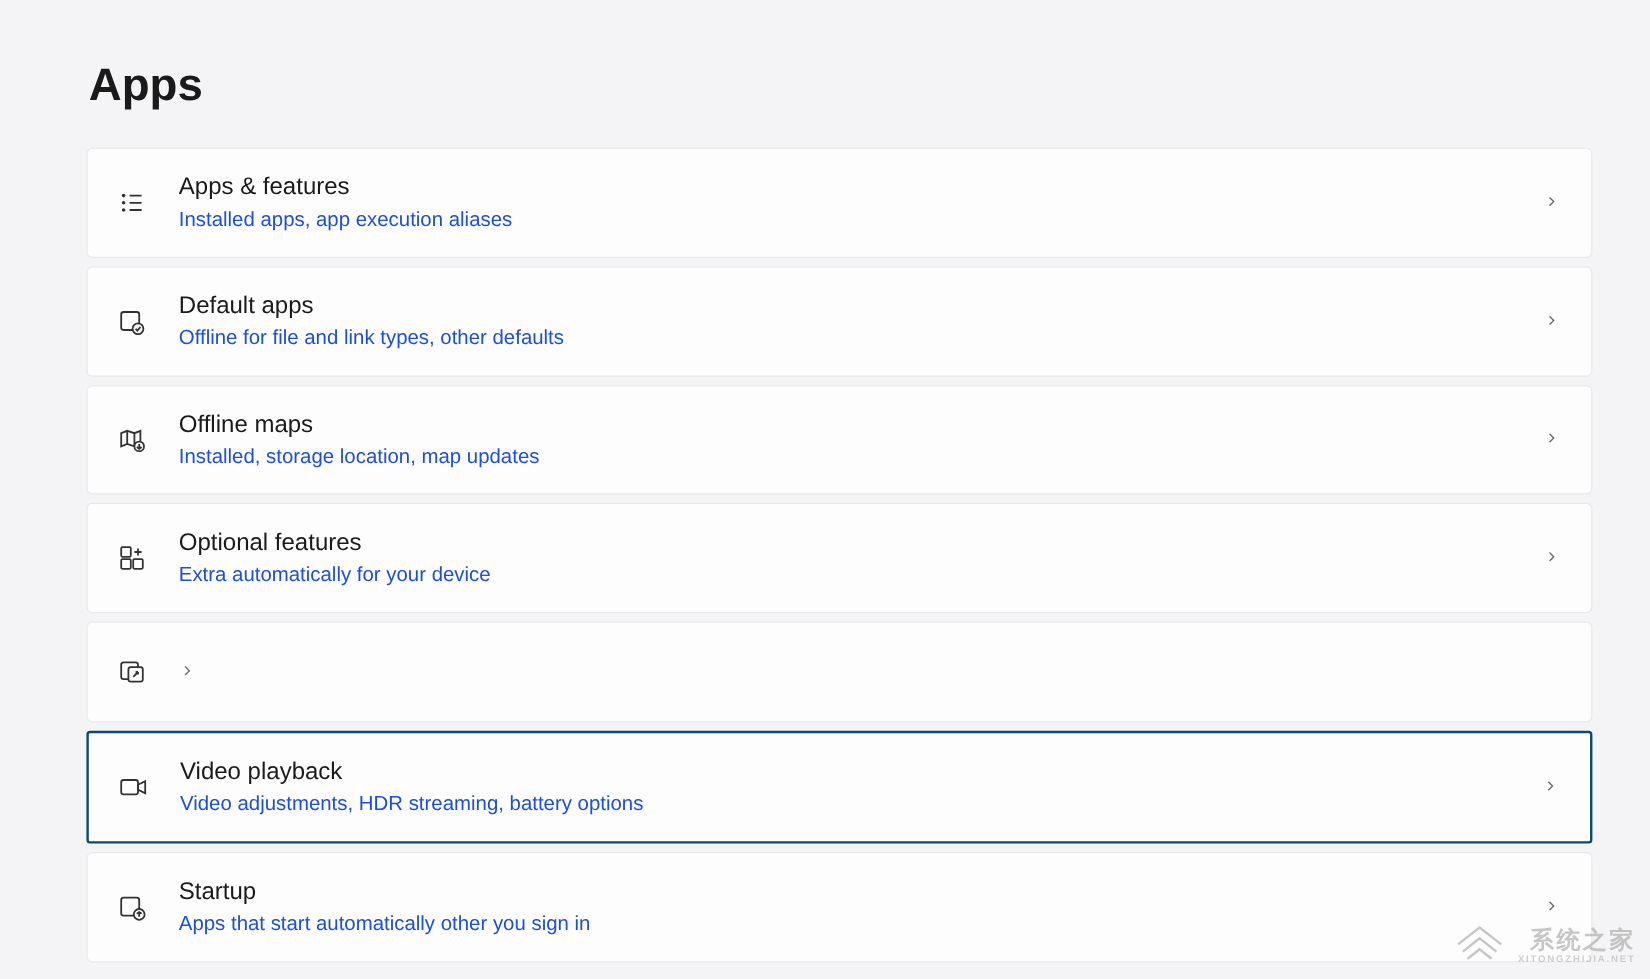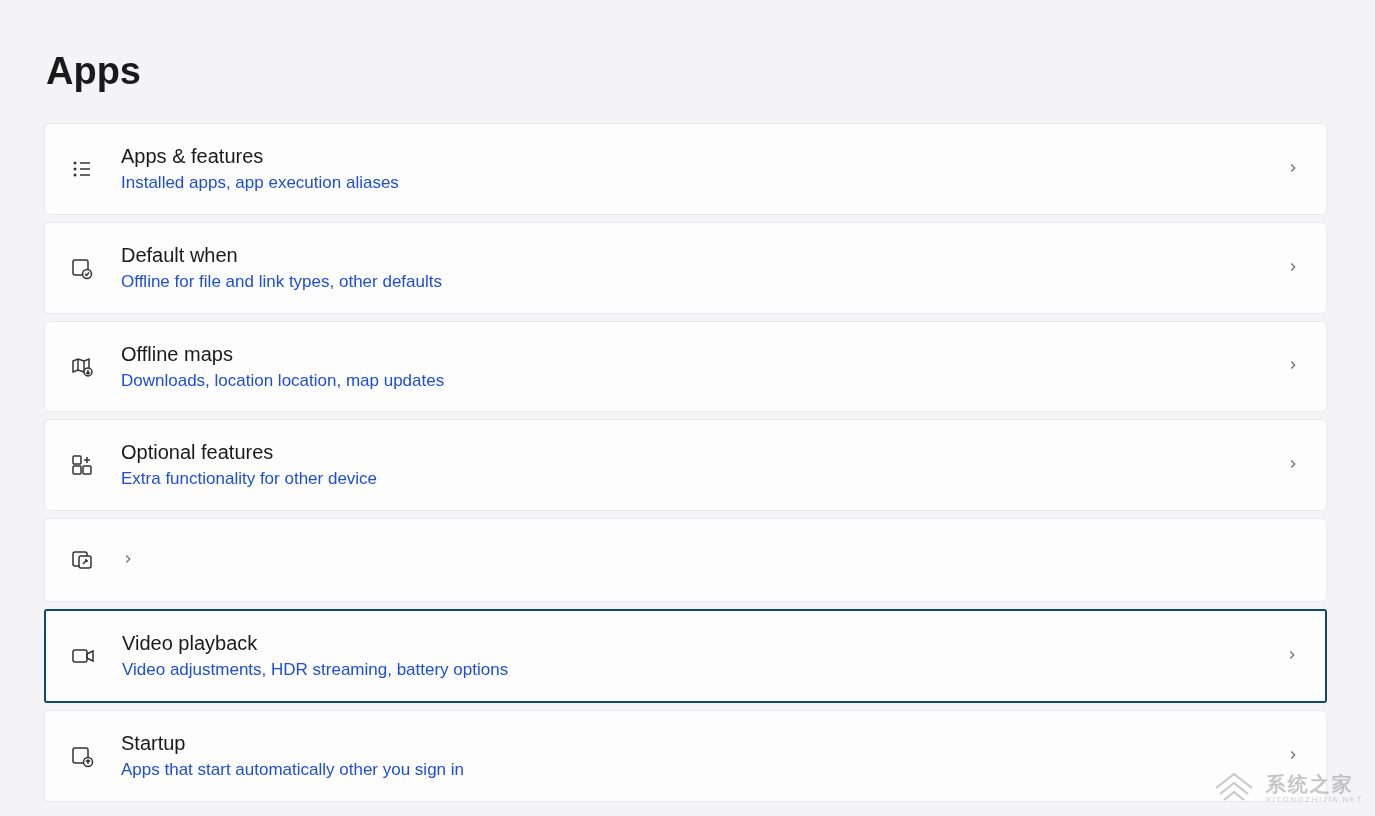--- a/index.html
+++ b/index.html
@@ -9,21 +9,21 @@
     }
     body {
       font-family: "Segoe UI", -apple-system, BlinkMacSystemFont, sans-serif;
       background-color: #f4f4f6;
       width: 1375px;
       height: 816px;
       overflow: hidden;
       position: relative;
     }
     .container {
-      padding: 50px 48px 0 44px;
+      padding: 50px 48px 0 72px;
     }
     .page-title {
       font-size: 38px;
       font-weight: 600;
       color: #1a1a1a;
       margin-bottom: 30px;
       margin-left: 2px;
     }
     .settings-list {
       display: flex;
@@ -96,32 +96,34 @@
       opacity: 0.6;
     }
     .watermark-icon svg {
       width: 48px;
       height: 38px;
     }
     .watermark-text {
       display: flex;
       flex-direction: column;
       line-height: 1;
+      text-align: right;
     }
     .watermark-main {
       font-size: 20px;
       font-weight: 600;
       color: #a3a3a3;
       letter-spacing: 2px;
     }
     .watermark-sub {
       font-size: 8px;
       color: #b0b0b0;
       letter-spacing: 1.5px;
       margin-top: 2px;
+      font-weight: bold;
     }
   </style>
 </head>
 <body>
 
 <div class="container">
   <h1 class="page-title">Apps</h1>
 
   <div class="settings-list">
 
@@ -149,21 +151,21 @@
 
     <div class="settings-item">
       <div class="settings-icon">
         <svg viewBox="0 0 24 24" fill="none" stroke="currentColor" stroke-width="1.5">
           <rect x="3" y="4" width="15" height="15" rx="2"></rect>
           <circle cx="17" cy="18" r="4.5" fill="#f4f4f6" stroke="currentColor"></circle>
           <path d="M15 18 l1.5 1.5 L19 16.5" stroke-width="1.5"></path>
         </svg>
       </div>
       <div class="settings-text">
-        <div class="settings-title">Default when</div>
+        <div class="settings-title">Default apps</div>
         <div class="settings-subtitle">Offline for file and link types, other defaults</div>
       </div>
       <div class="chevron">
         <svg viewBox="0 0 24 24" fill="none" stroke="currentColor" stroke-width="2">
             <polyline points="9 6 15 12 9 18"></polyline>
           </svg>
       </div>
     </div>
 
     <div class="settings-item">
@@ -171,42 +173,42 @@
         <svg viewBox="0 0 24 24" fill="none" stroke="currentColor" stroke-width="1.5">
           <path d="M3 7 L8 5 L14 7 L19 5 L19 16 L14 18 L8 16 L3 18 Z"></path>
           <line x1="8" y1="5" x2="8" y2="16"></line>
           <line x1="14" y1="7" x2="14" y2="18"></line>
           <circle cx="18" cy="18" r="4" fill="#f4f4f6" stroke="currentColor"></circle>
           <path d="M18 16 L18 20 M16 18.5 L18 20 L20 18.5"></path>
         </svg>
       </div>
       <div class="settings-text">
         <div class="settings-title">Offline maps</div>
-        <div class="settings-subtitle">Downloads, location location, map updates</div>
+        <div class="settings-subtitle">Installed, storage location, map updates</div>
       </div>
       <div class="chevron">
         <svg viewBox="0 0 24 24" fill="none" stroke="currentColor" stroke-width="2">
             <polyline points="9 6 15 12 9 18"></polyline>
           </svg>
       </div>
     </div>
 
     <div class="settings-item">
       <div class="settings-icon">
         <svg viewBox="0 0 24 24" fill="none" stroke="currentColor" stroke-width="1.5">
           <rect x="3" y="3" width="8" height="8" rx="1"></rect>
           <rect x="3" y="13" width="8" height="8" rx="1"></rect>
           <rect x="13" y="13" width="8" height="8" rx="1"></rect>
           <line x1="17" y1="4" x2="17" y2="10"></line>
           <line x1="14" y1="7" x2="20" y2="7"></line>
         </svg>
       </div>
       <div class="settings-text">
         <div class="settings-title">Optional features</div>
-        <div class="settings-subtitle">Extra functionality for other device</div>
+        <div class="settings-subtitle">Extra automatically for your device</div>
       </div>
       <div class="chevron">
         <svg viewBox="0 0 24 24" fill="none" stroke="currentColor" stroke-width="2">
             <polyline points="9 6 15 12 9 18"></polyline>
           </svg>
       </div>
     </div>
 
     <div class="settings-item">
       <div class="settings-icon">

